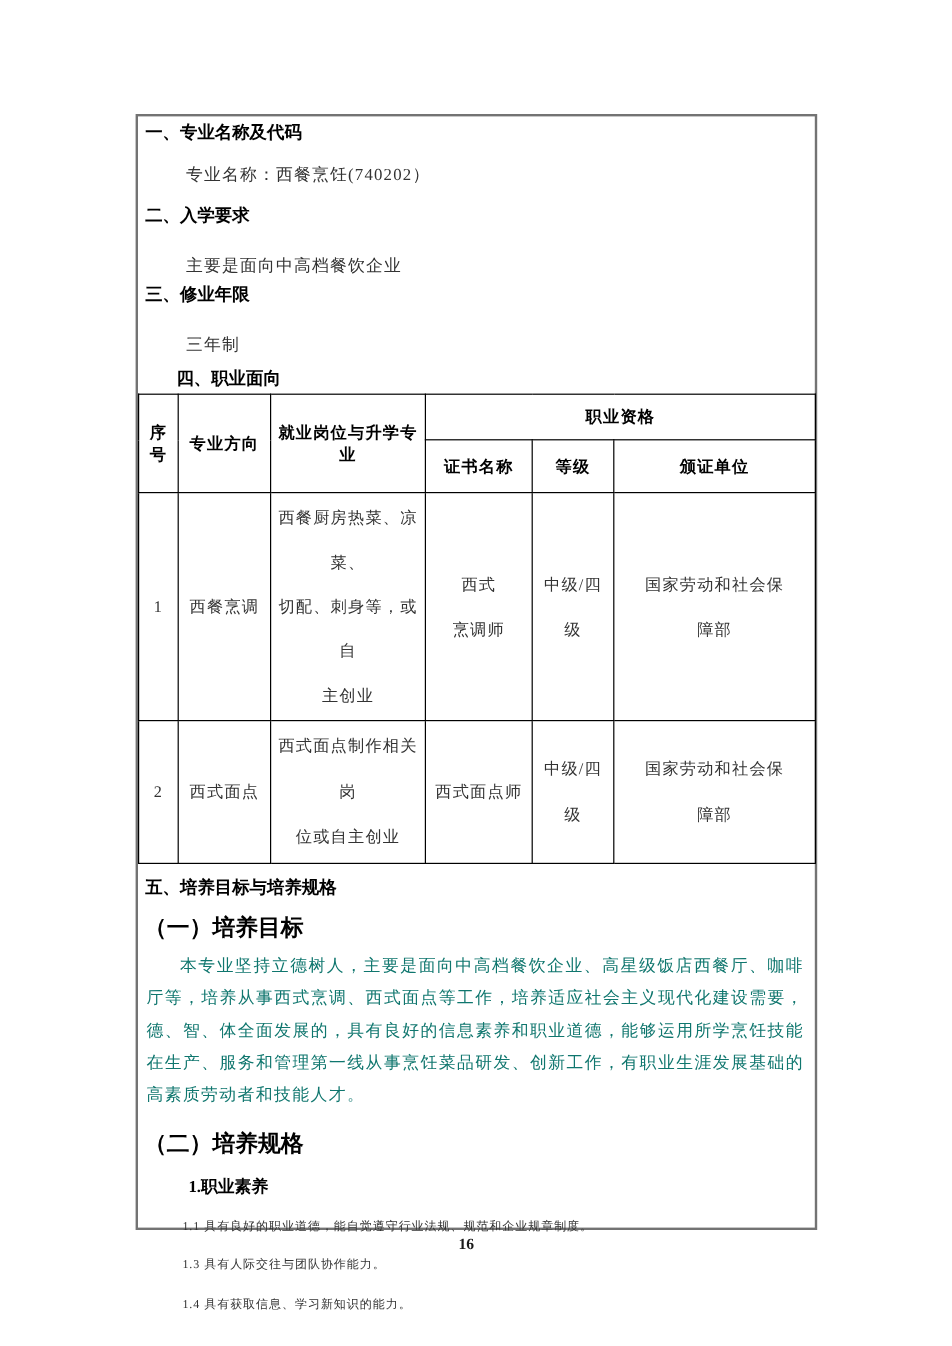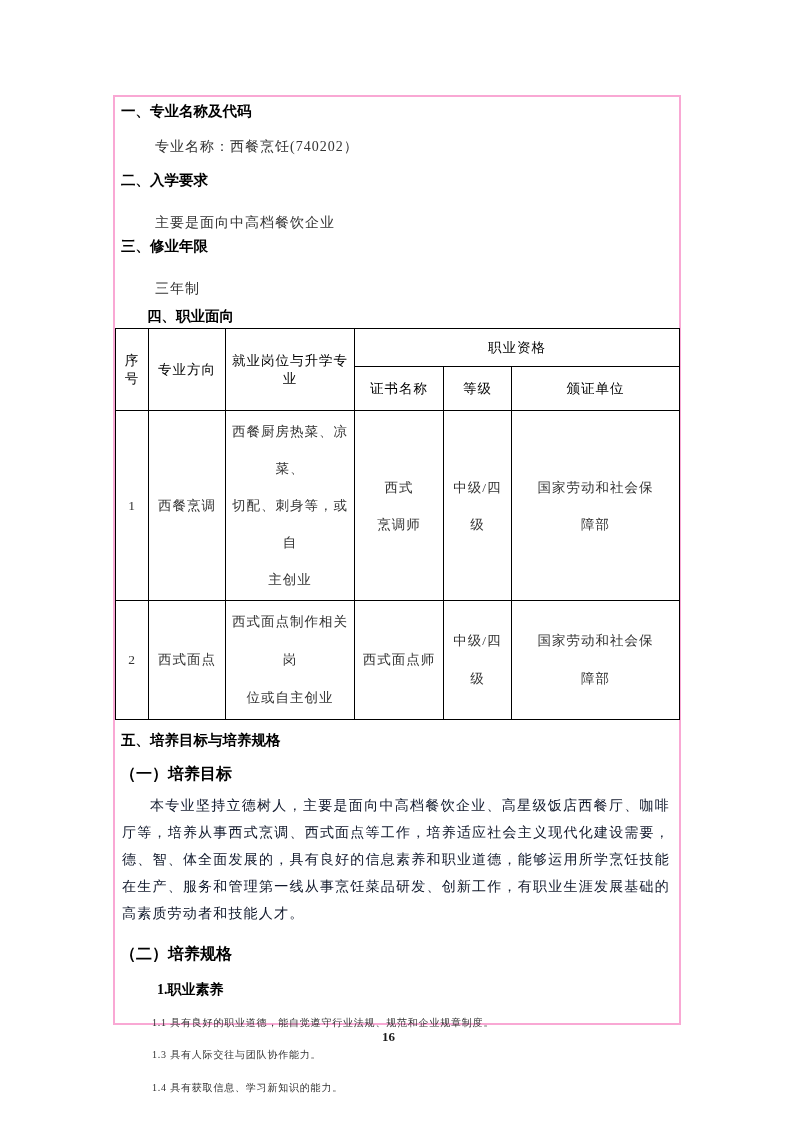--- a/index.html
+++ b/index.html
@@ -11,35 +11,35 @@
     overflow: hidden;
   }
 
   
   .page-box {
     position: absolute;
     left: 113px;
     top: 95px;
     width: 568px;
     height: 930px;
-    border: 2px solid #f9a8d4;
+    border: 2px solid #737373;
   }
 
   .h-major {
     font-family: "Liberation Sans", sans-serif;
     font-weight: bold;
     color: #000000;
     font-size: 14.5px;
     line-height: 15px;
     margin-left: 6px;
   }
   .h-sub {
     font-weight: bold;
     color: #000000;
-    font-size: 16px;
+    font-size: 19px;
     line-height: 15px;
     margin-left: 5px;
   }
   .h-minor {
     font-weight: bold;
     color: #000000;
     font-size: 14px;
     line-height: 15px;
     margin-left: 42px;
   }
@@ -68,38 +68,38 @@
   table.career td {
     border: 1px solid #000000;
     text-align: center;
     vertical-align: middle;
     font-size: 13.5px;
     color: #333333;
     letter-spacing: 1px;
     padding: 2px 4px;
   }
   table.career td.th {
-    font-weight: normal;
+    font-weight: bold;
     color: #000000;
     letter-spacing: 1px;
   }
   tr.hdr-top td { height: 38px; }
   tr.hdr-sub td { height: 44px; }
   tr.data-row-1 td { height: 122px; }
   tr.data-row-2 td { height: 79px; }
   td.pre { white-space: pre-line; line-height: 37px; }
   tr.data-row-2 td.pre { line-height: 38px; }
 
   .mt-h5 { margin-top: 13px; }
   .mt-h5-1 { margin-top: 18px; }
   .goal-para {
     margin: 11px 9px 0 7px;
     font-size: 14px;
     line-height: 27px;
-    color: #0f172a;
+    color: #0f766e;
     text-align: justify;
     text-indent: 2em;
     letter-spacing: 1.2px;
   }
   .mt-h5-2 { margin-top: 19px; }
   .mt-h5-2-1 { margin-top: 21px; }
 
   .quality-item {
     font-size: 10px;
     line-height: 14px;

